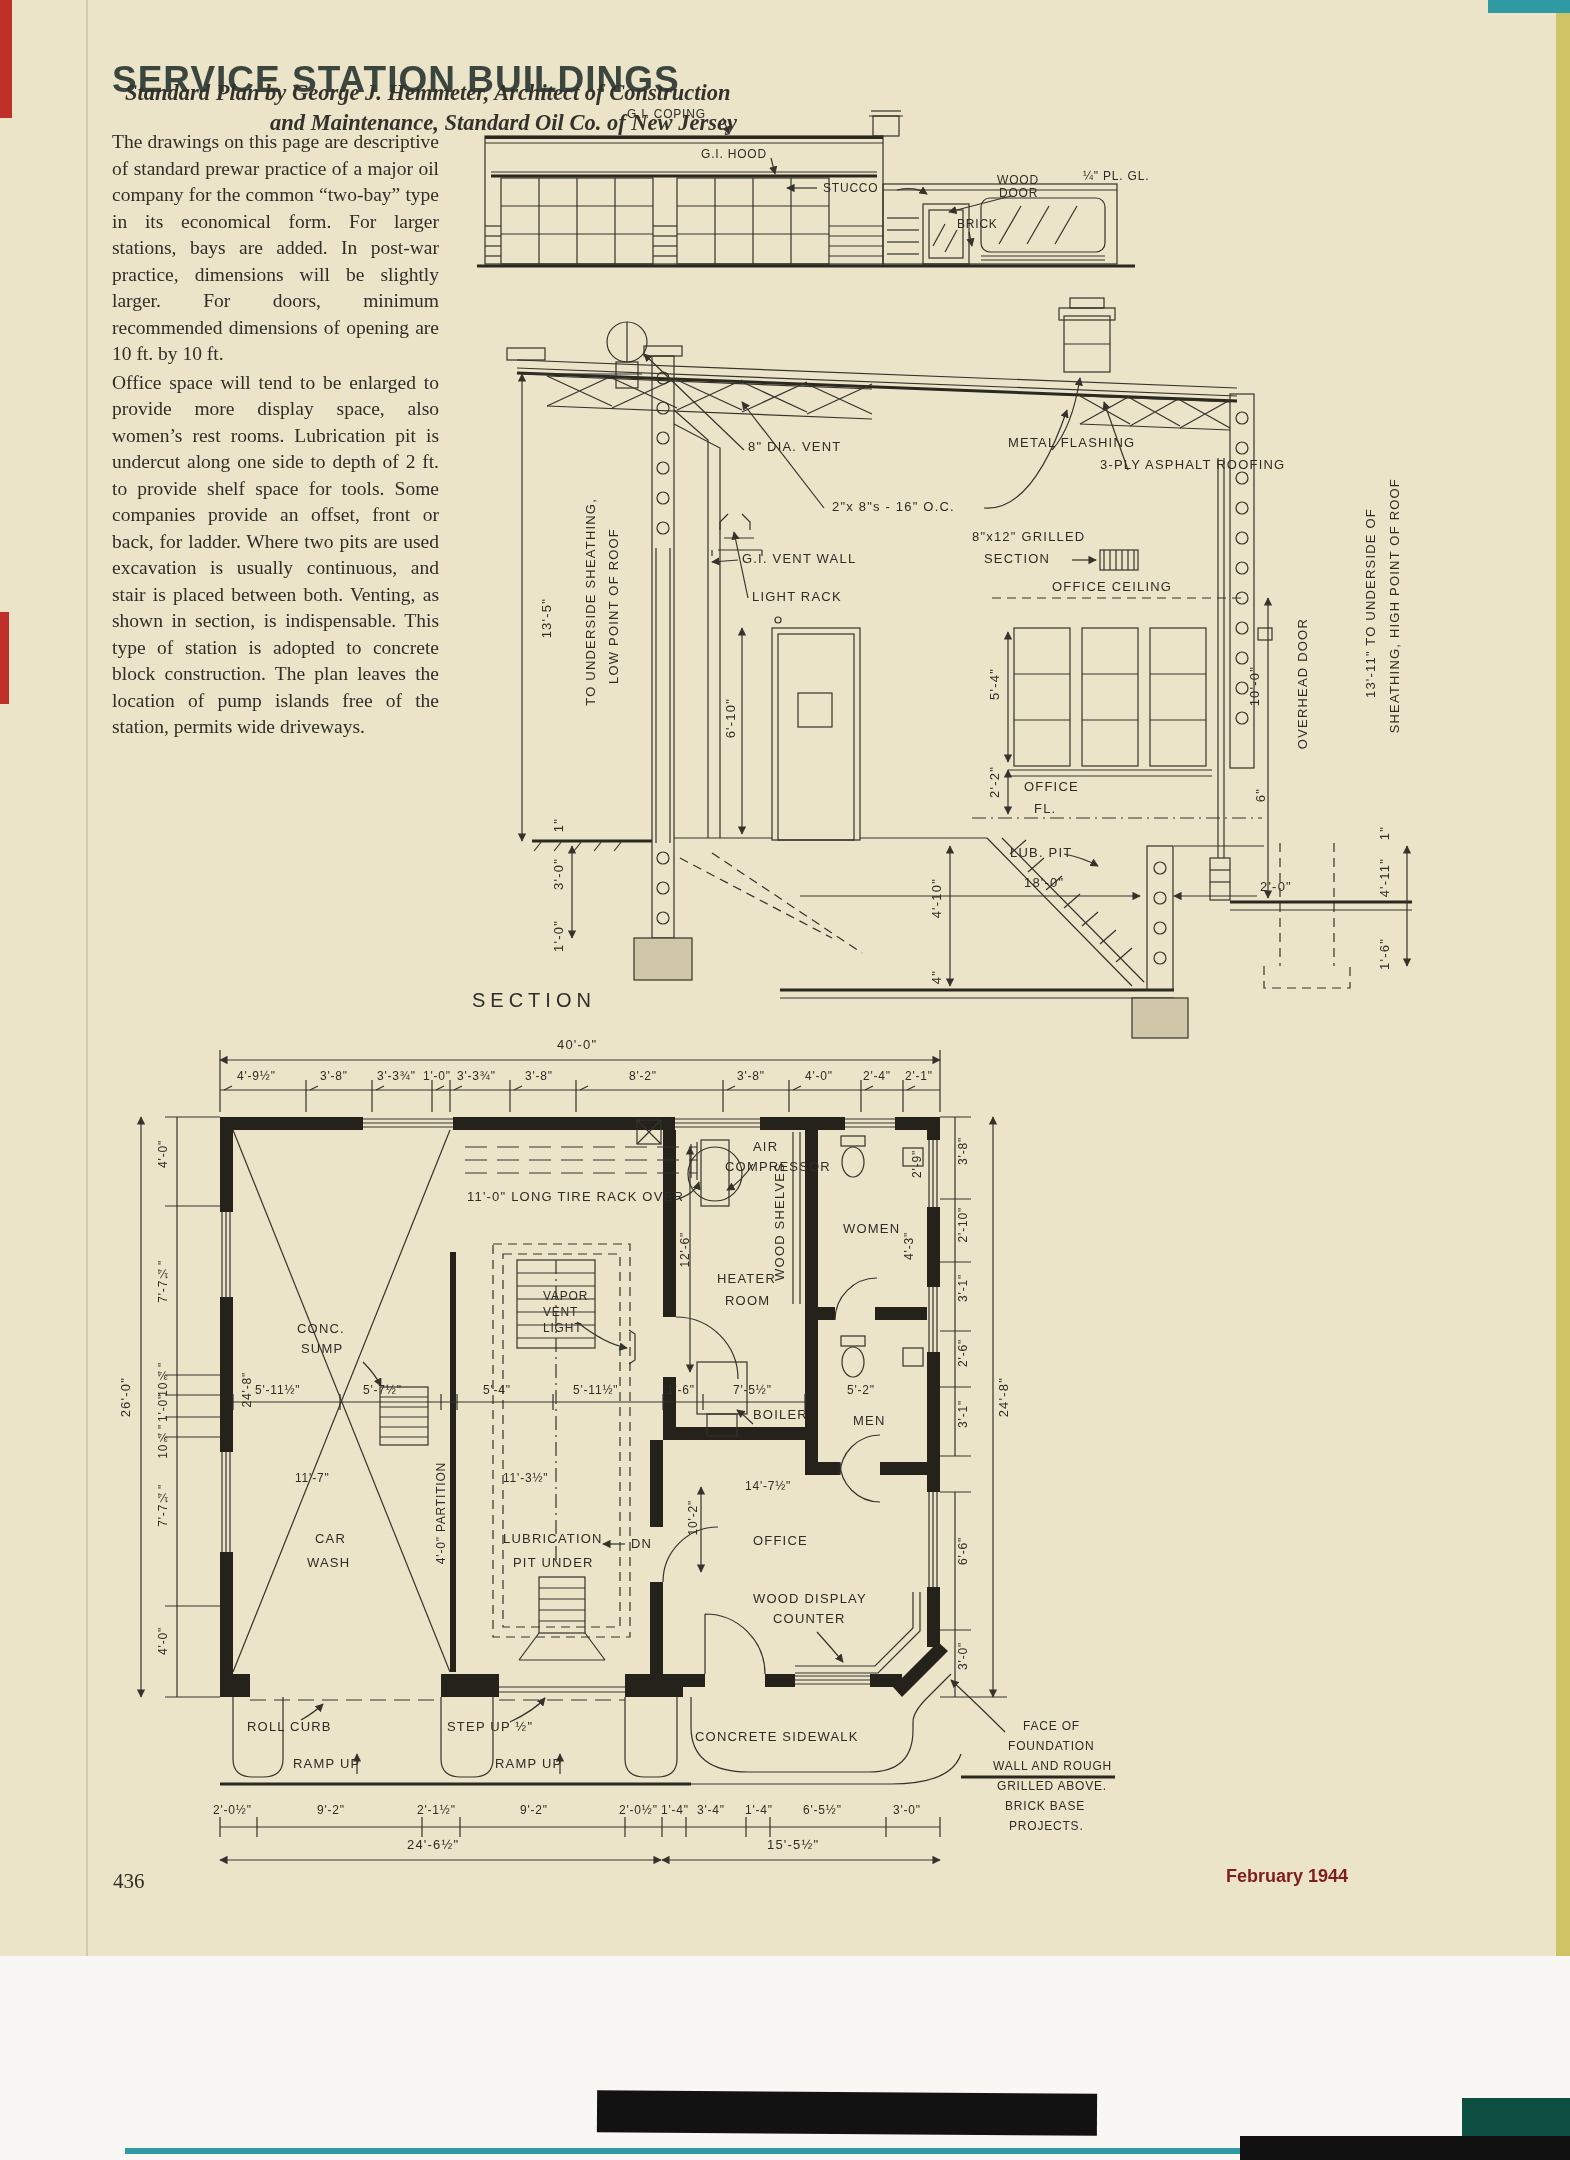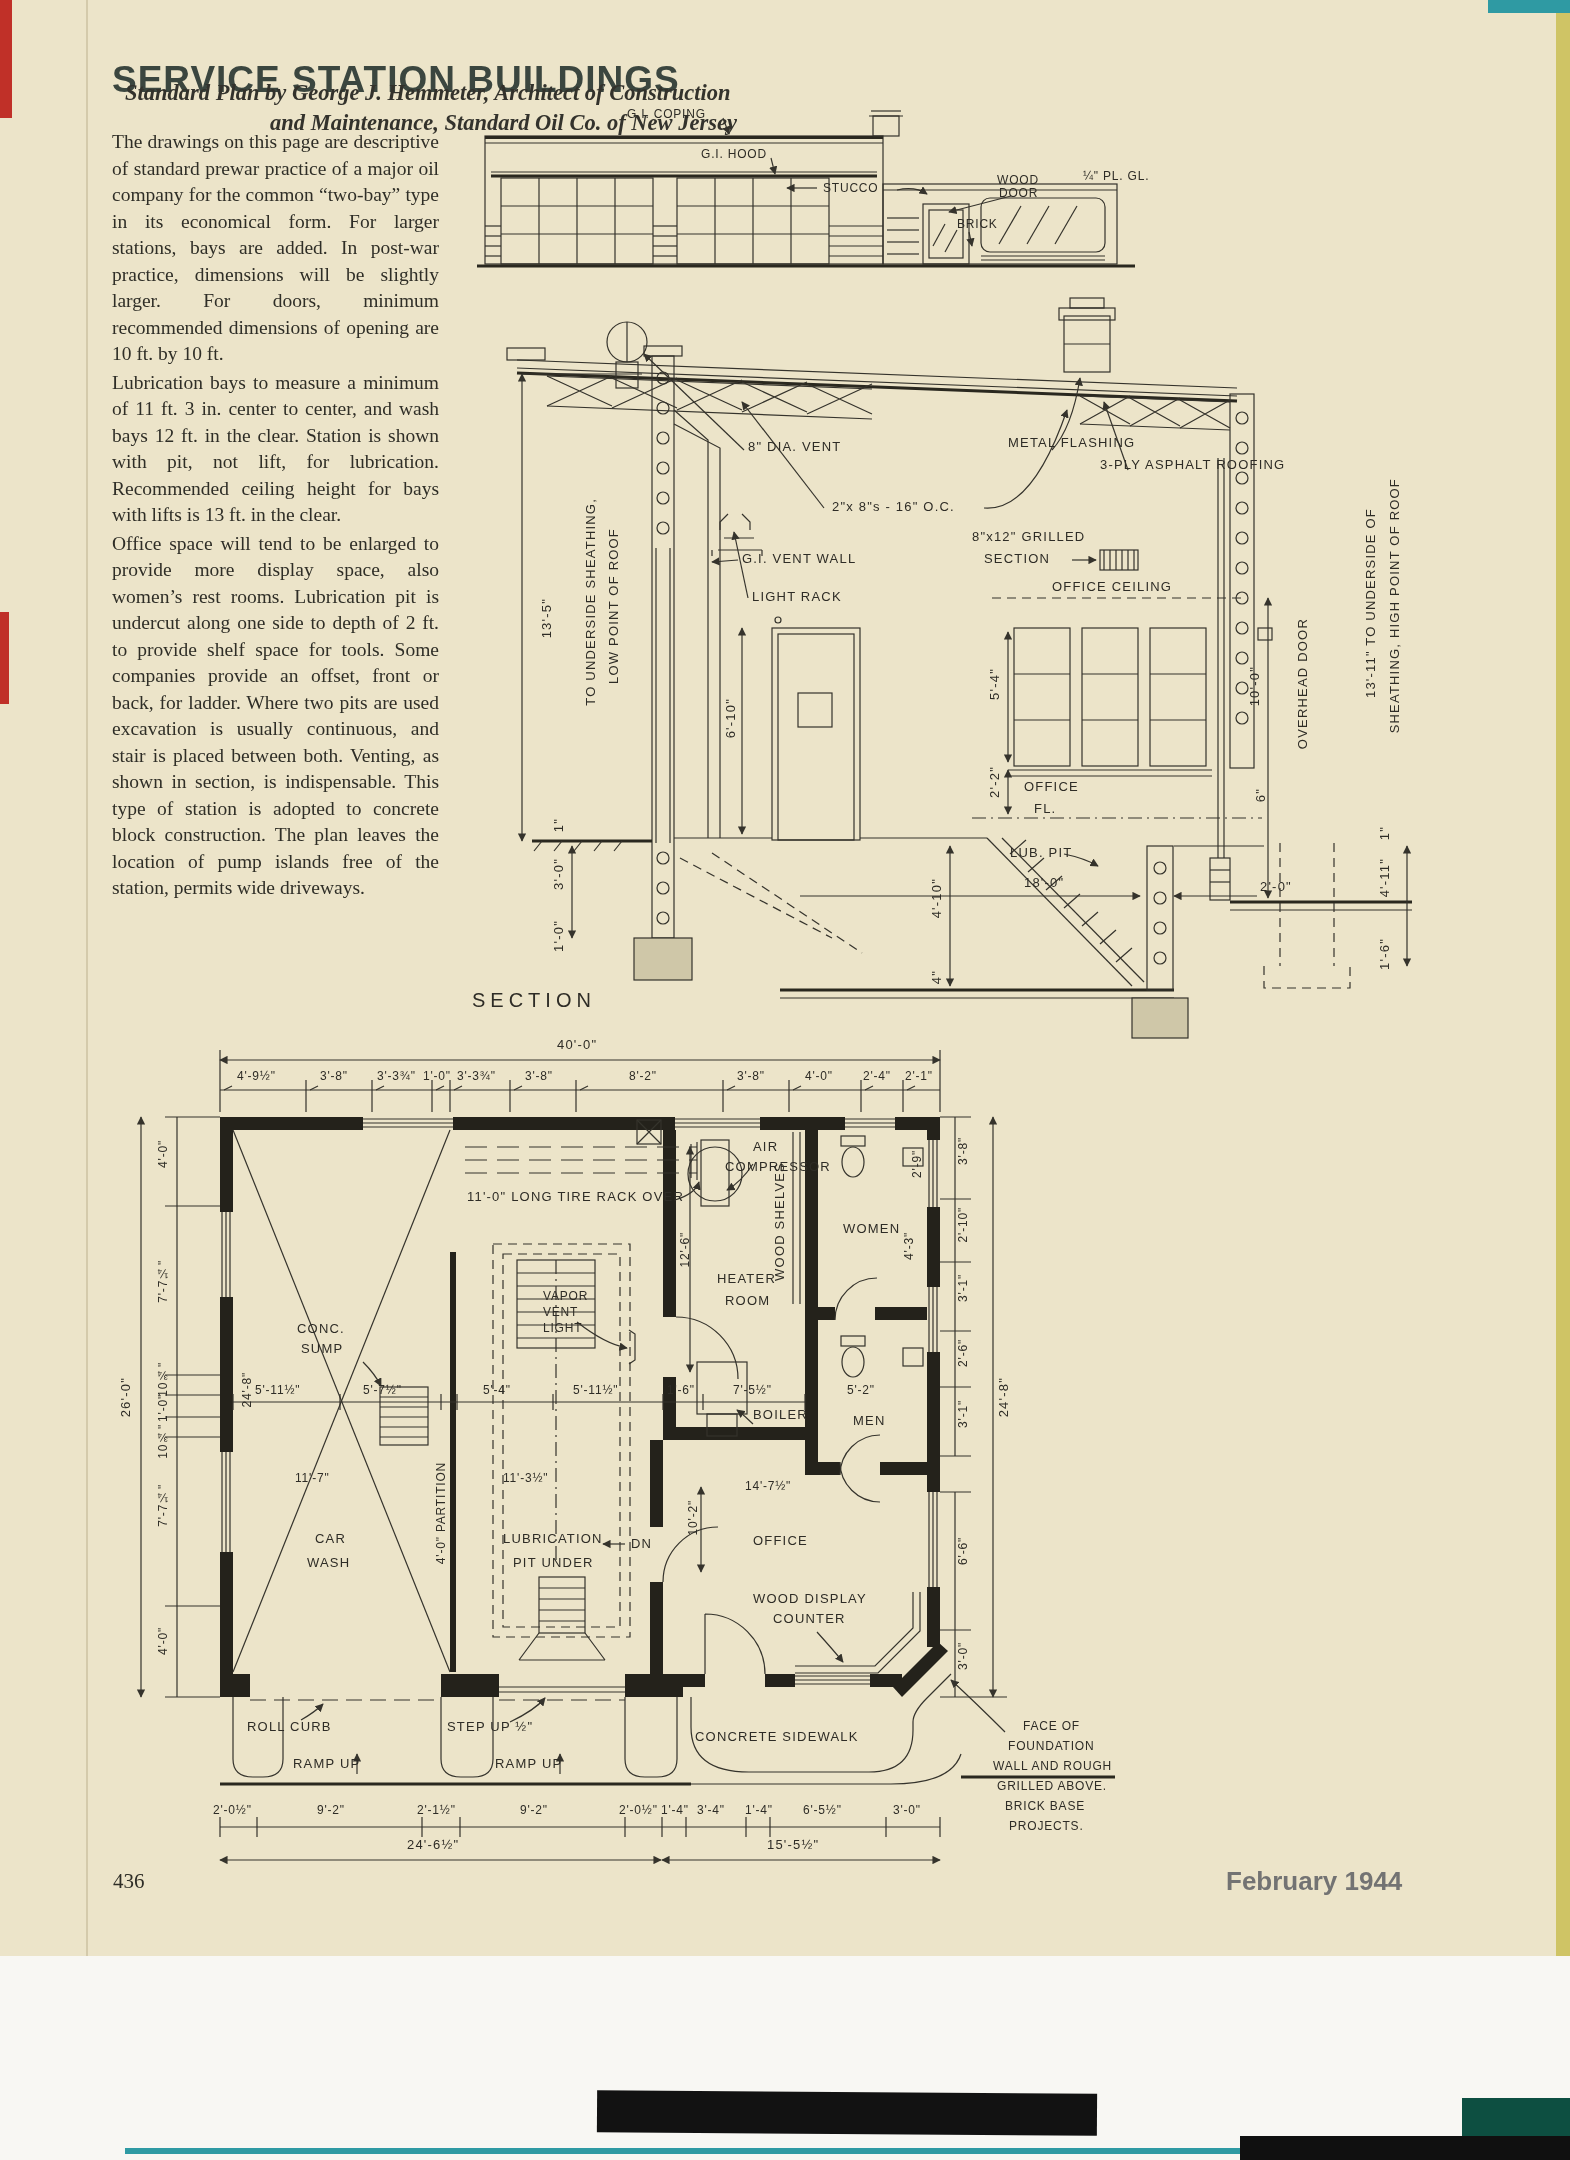--- a/index.html
+++ b/index.html
@@ -9,21 +9,21 @@
   .artifact{position:absolute}
   
   #page-title{position:absolute;left:112px;top:34px;font-family:"Liberation Sans",sans-serif;
      font-weight:bold;font-size:37px;letter-spacing:1px;color:#3b463f;white-space:nowrap}
   .subtitle{position:absolute;font-style:italic;font-weight:bold;font-size:22.5px;color:#33322c;white-space:nowrap}
   #article{position:absolute;left:112px;top:129px;width:327px;font-size:19.5px;line-height:1.36;
      text-align:justify;color:#2f2e27}
   #article p{margin:0 0 2px 0}
   #footer-page{position:absolute;left:113px;top:1869px;font-size:21px;color:#2f2e27}
   #footer-date{position:absolute;left:1226px;top:1866px;font-family:"Liberation Sans",sans-serif;
-     font-weight:bold;font-size:26px;color:#737373}
+     font-weight:bold;font-size:18px;color:#7f1d1d}
   
   .lbl{position:absolute;font-family:"Liberation Sans",sans-serif;font-size:13px;letter-spacing:1.2px;
      color:#2e2c26;white-space:nowrap;line-height:1}
   .sm{font-size:12px;letter-spacing:.8px}
   .vert{writing-mode:vertical-rl;transform:rotate(180deg)}
   .big{font-size:20px;letter-spacing:5px}
   svg{position:absolute;left:0;top:0;overflow:visible}
   .drawing{position:absolute}
   .ln{stroke:#35332c;stroke-width:1.2;fill:none}
   .thick{stroke:#2a281f;stroke-width:3;fill:none}
@@ -45,21 +45,20 @@
 <div class="artifact" style="left:597px;top:2092px;width:500px;height:42px;background:#121212;transform:rotate(.4deg)"></div>
 <div class="artifact" style="left:1462px;top:2098px;width:108px;height:52px;background:#0d4f41"></div>
 <div class="artifact" style="left:1240px;top:2136px;width:330px;height:24px;background:#101010"></div>
 
 <h1 id="page-title">SERVICE STATION BUILDINGS</h1>
 <div class="subtitle" style="left:125px;top:80px">Standard Plan by George J. Hemmeter, Architect of Construction</div>
 <div class="subtitle" style="left:270px;top:110px">and Maintenance, Standard Oil Co. of New Jersey</div>
 
 <div id="article">
   <p>The drawings on this page are descriptive of standard prewar practice of a major oil company for the common “two-bay” type in its economical form. For larger stations, bays are added. In post-war practice, dimensions will be slightly larger. For doors, minimum recommended dimensions of opening are 10 ft. by 10 ft.</p>
-  <p>Lubrication bays to measure a minimum of 11 ft. 3 in. center to center, and wash bays 12 ft. in the clear. Station is shown with pit, not lift, for lubrication. Recommended ceiling height for bays with lifts is 13 ft. in the clear.</p>
   <p>Office space will tend to be enlarged to provide more display space, also women’s rest rooms. Lubrication pit is undercut along one side to depth of 2 ft. to provide shelf space for tools. Some companies provide an offset, front or back, for ladder. Where two pits are used excavation is usually continuous, and stair is placed between both. Venting, as shown in section, is indispensable. This type of station is adopted to concrete block construction. The plan leaves the location of pump islands free of the station, permits wide driveways.</p>
 </div>
 
 <div id="footer-page">436</div>
 <div id="footer-date">February 1944</div>
 
 <div class="drawing" id="elevation" style="left:475px;top:106px;width:690px;height:200px">
   <svg width="690" height="200">
     <defs>
         <marker id="ae" viewBox="0 0 10 10" refX="9" refY="5" markerWidth="7" markerHeight="7" orient="auto-start-reverse">

